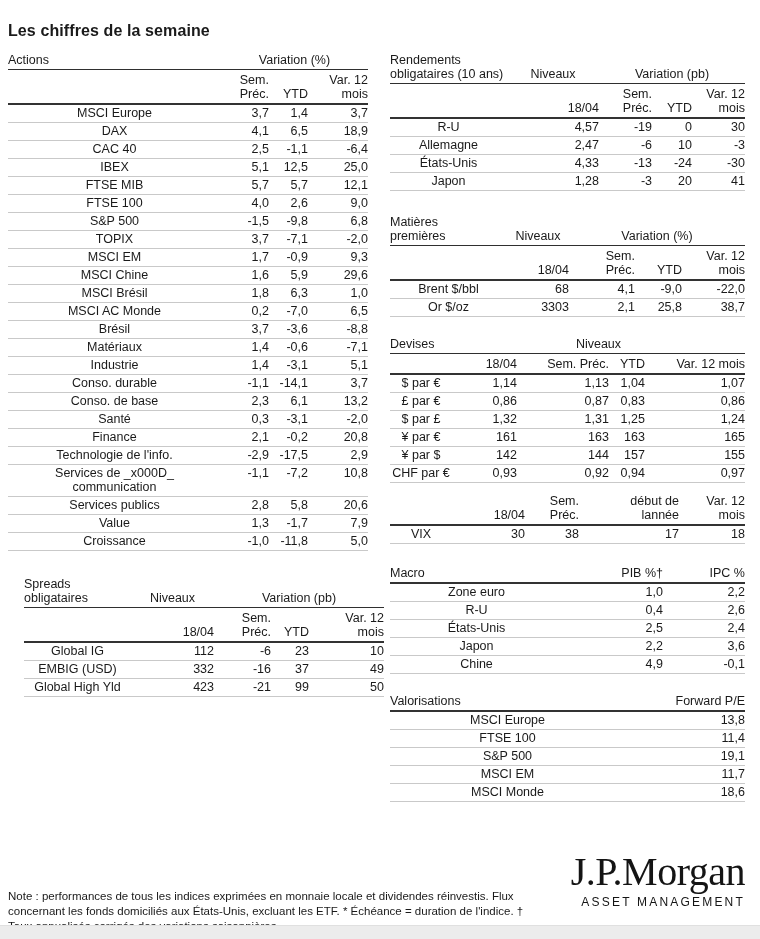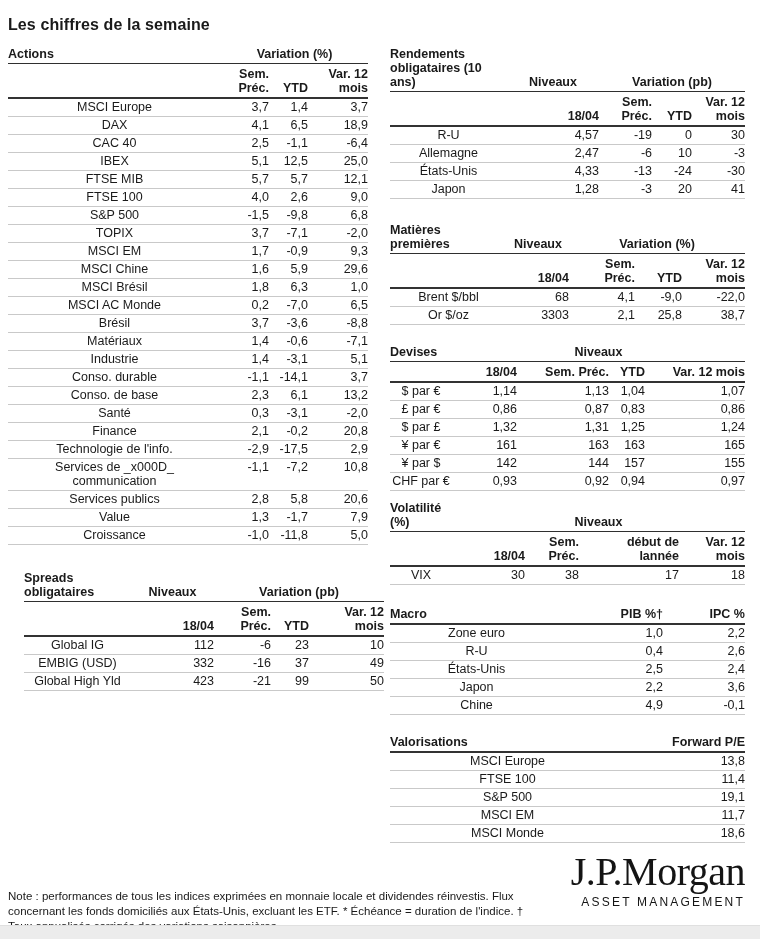--- a/index.html
+++ b/index.html
@@ -3,37 +3,37 @@
 <meta charset="utf-8">
 <style>
   html,body{margin:0;padding:0;}
   body{
     width:760px;height:939px;position:relative;overflow:hidden;
     background:#ffffff;color:#1a1a1a;
     font-family:"Liberation Sans","DejaVu Sans",sans-serif;
   }
   .page-title{
     font-size:16px;font-weight:700;letter-spacing:.1px;
-    margin:16px 0 11px 8px;
+    margin:22px 0 11px 8px;
   }
   .cols{display:flex;align-items:flex-start;padding:0 0 0 8px;}
   .col-left{width:360px;margin-right:22px;}
   .col-right{width:355px;}
   .table-slot{width:100%;}
   .mt24{margin-top:24px;margin-left:16px;}
   .mt22{margin-top:22px;}
   .mt20{margin-top:20px;}
   .mt18{margin-top:18px;}
   .mt8{margin-top:8px;}
 
   table.stats{
     border-collapse:collapse;table-layout:fixed;width:100%;
     font-size:12.5px;color:#1a1a1a;
   }
-  .stats th{font-weight:700;vertical-align:bottom;white-space:pre-line;line-height:14px;padding:2px 0 2px;}
+  .stats th{font-weight:400;vertical-align:bottom;white-space:pre-line;line-height:14px;padding:2px 0 2px;}
   .head-top th{border-bottom:1px solid #2f2f2f;text-align:center;}
   .head-top th.title{text-align:left;}
   .no-sub .head-top th{border-bottom:2px solid #333333;}
   .no-sub .head-top th.group{text-align:right;}
   .head-sub th{border-bottom:2px solid #333333;text-align:right;padding-top:3px;}
   .head-sub th.title{border-bottom:2px solid #333333;}
   .stats tbody td{
     border-bottom:1px solid #c9c9c9;vertical-align:top;
     line-height:13.5px;padding:2px 0 1.5px;
   }
@@ -471,25 +471,20 @@
     <div class="table-slot mt8">
         <table class="stats t-volatilite">
           <colgroup>
             <col class="c0">
             <col class="c1">
             <col class="c2">
             <col class="c3">
             <col class="c4">
           </colgroup>
           <thead>
-            <tr class="head-top">
-              <th class="title">Volatilité
-(%)</th>
-              <th class="group" colspan="4">Niveaux</th>
-            </tr>
             <tr class="head-sub">
               <th class="title"></th>
               <th class="colhead">18/04</th>
               <th class="colhead">Sem.
 Préc.</th>
               <th class="colhead">début de
 lannée</th>
               <th class="colhead">Var. 12
 mois</th>
             </tr>

